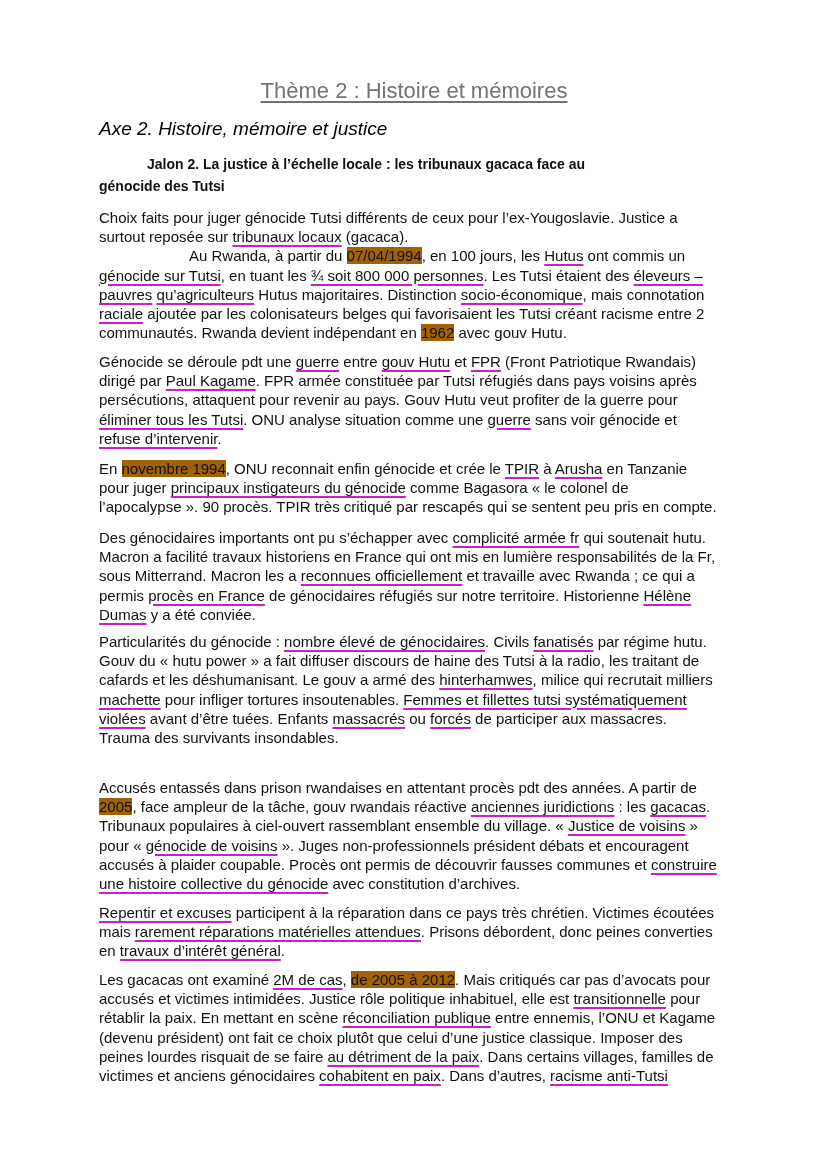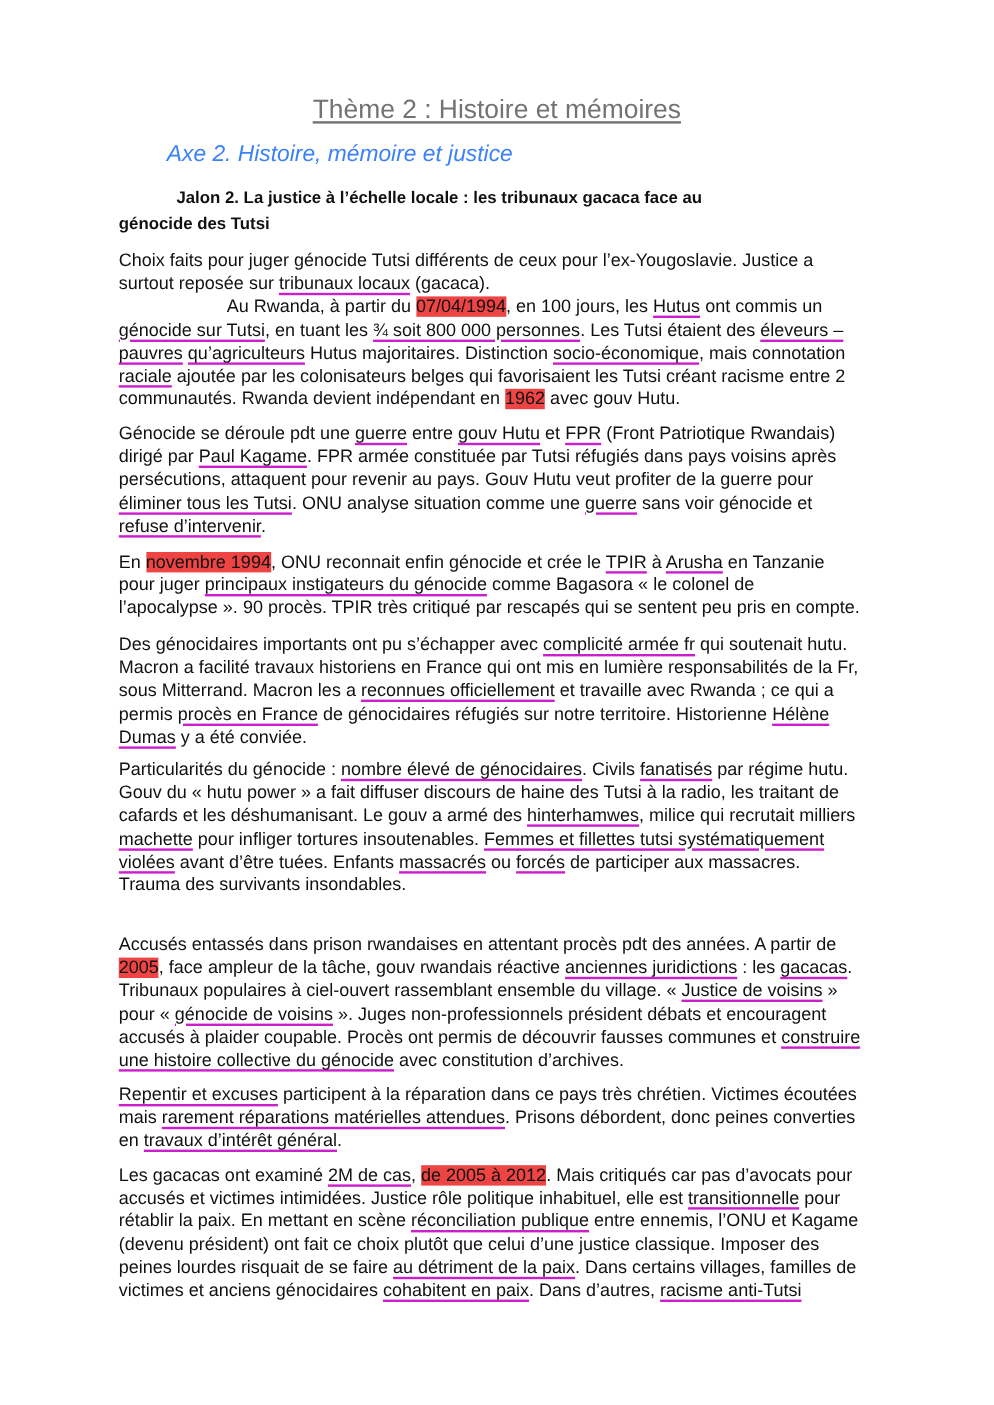--- a/index.html
+++ b/index.html
@@ -8,35 +8,35 @@
     position: absolute; left: 0; top: 0; width: 828px; height: 1171px;
     font-family: "Liberation Sans", sans-serif; color: #111;
   }
   .theme-title {
     position: absolute; top: 78px; left: 0; width: 828px; text-align: center;
     color: #737373; font-size: 22px; text-decoration: underline;
     text-decoration-thickness: 1.5px; text-underline-offset: 3px;
   }
   .axe-title {
     position: absolute; top: 118px; left: 99px;
-    color: #3b82f6; font-size: 19px; font-style: italic; margin-left: 40px;
+    color: #000000; font-size: 19px; font-style: italic;
   }
   .jalon {
     position: absolute; top: 153px; left: 99px; width: 640px;
     font-size: 14px; font-weight: bold; line-height: 22px;
   }
   .jalon .indent { display: inline-block; width: 48px; }
   .body {
     position: absolute; left: 99px; width: 640px;
     font-size: 15px; line-height: 19.2px;
   }
   .line { white-space: nowrap; height: 19.2px; }
   .u { text-decoration: underline; text-decoration-color: #cc1fcc;
        text-decoration-thickness: 2px; text-underline-offset: 3px; }
-  .h { background: #ef4444; }
+  .h { background: #a16207; }
   .ind { display: inline-block; width: 90px; }
 </style>
 </head>
 <body>
 
 <div class="page">
   <div class="theme-title">Thème 2 : Histoire et mémoires</div>
   <div class="axe-title">Axe 2. Histoire, mémoire et justice</div>
   <div class="jalon">
     <span class="indent"></span><span>Jalon 2. La justice à l’échelle locale : les tribunaux gacaca face au</span><br>

